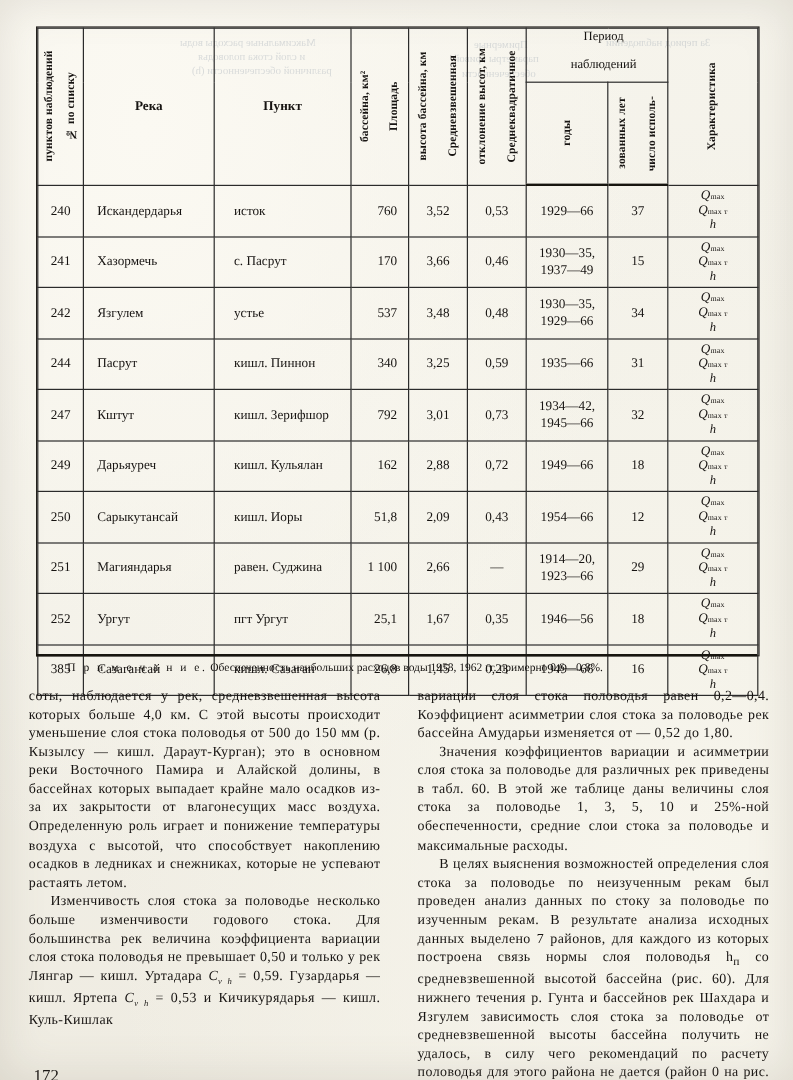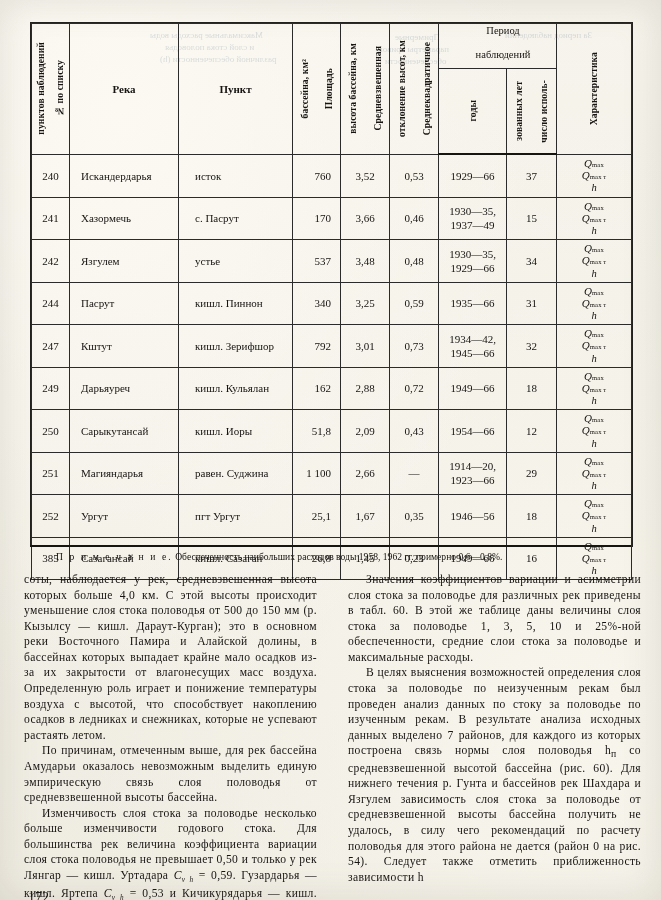--- a/index.html
+++ b/index.html
@@ -429,30 +429,30 @@
   <div class="tbl-bottom"></div>
 
   <div class="note">
     <span style="display:inline-block;width:26px"></span><span class="sp">П р и м е ч а н и е.</span><span> Обеспеченность наибольших расходов воды 1958, 1962 гг. примерно 0,6—0,8%.</span>
   </div>
 
   <div class="cols">
 
     <div class="col left">
       <p class="noind wide">соты, наблюдается у рек, средневзвешенная высота которых больше 4,0 км. С этой высоты происходит уменьшение слоя стока половодья от 500 до 150 мм (р. Кызылсу — кишл. Дараут-Курган); это в основном реки Восточного Памира и Алайской долины, в бассейнах которых выпадает крайне мало осадков из-за их закрытости от влагонесущих масс воздуха. Определенную роль играет и понижение температуры воздуха с высотой, что способствует накоплению осадков в ледниках и снежниках, которые не успевают растаять летом.</p>
-      <p class="wide">По причинам, отмеченным выше, для рек бассейна Амударьи оказалось невозможным выделить единую эмпирическую связь слоя половодья от средневзвешенной высоты бассейна.</p>
       <p class="wide"><span>Изменчивость слоя стока за половодье несколько больше изменчивости годового стока. Для большинства рек величина коэффициента вариации слоя стока половодья не превышает 0,50 и только у рек Лянгар — кишл. Уртадара</span>
         <span class="cv"><i>C</i><sub>v <i>h</i></sub></span>
         <span> = 0,59. Гузардарья — кишл. Яртепа </span>
         <span class="cv"><i>C</i><sub>v <i>h</i></sub></span><span> = 0,53 и Кичикурядарья — кишл. Куль-Кишлак </span>
         
       </p>
     </div>
 
     <div class="col right">
+      <p class="noind wide">вариации слоя стока половодья равен 0,2—0,4. Коэффициент асимметрии слоя стока за половодье рек бассейна Амударьи изменяется от — 0,52 до 1,80.</p>
       <p class="wide">Значения коэффициентов вариации и асимметрии слоя стока за половодье для различных рек приведены в табл. 60. В этой же таблице даны величины слоя стока за половодье 1, 3, 5, 10 и 25%-ной обеспеченности, средние слои стока за половодье и максимальные расходы.</p>
       <p class="wide"><span>В целях выяснения возможностей определения слоя стока за половодье по неизученным рекам был проведен анализ данных по стоку за половодье по изученным рекам. В результате анализа исходных данных выделено 7 районов, для каждого из которых построена связь нормы слоя половодья h</span><sub class="frm">п</sub>
         <span>со средневзвешенной высотой бассейна (рис. 60). Для нижнего течения р. Гунта и бассейнов рек Шахдара и Язгулем зависимость слоя стока за половодье от средневзвешенной высоты бассейна получить не удалось, в силу чего рекомендаций по расчету половодья для этого района не дается (район 0 на рис. 54). Следует также отметить приближенность зависимости h</span>
       </p>
     </div>
 
   </div>
 
   <div class="pgnum">172</div>
 </div>

